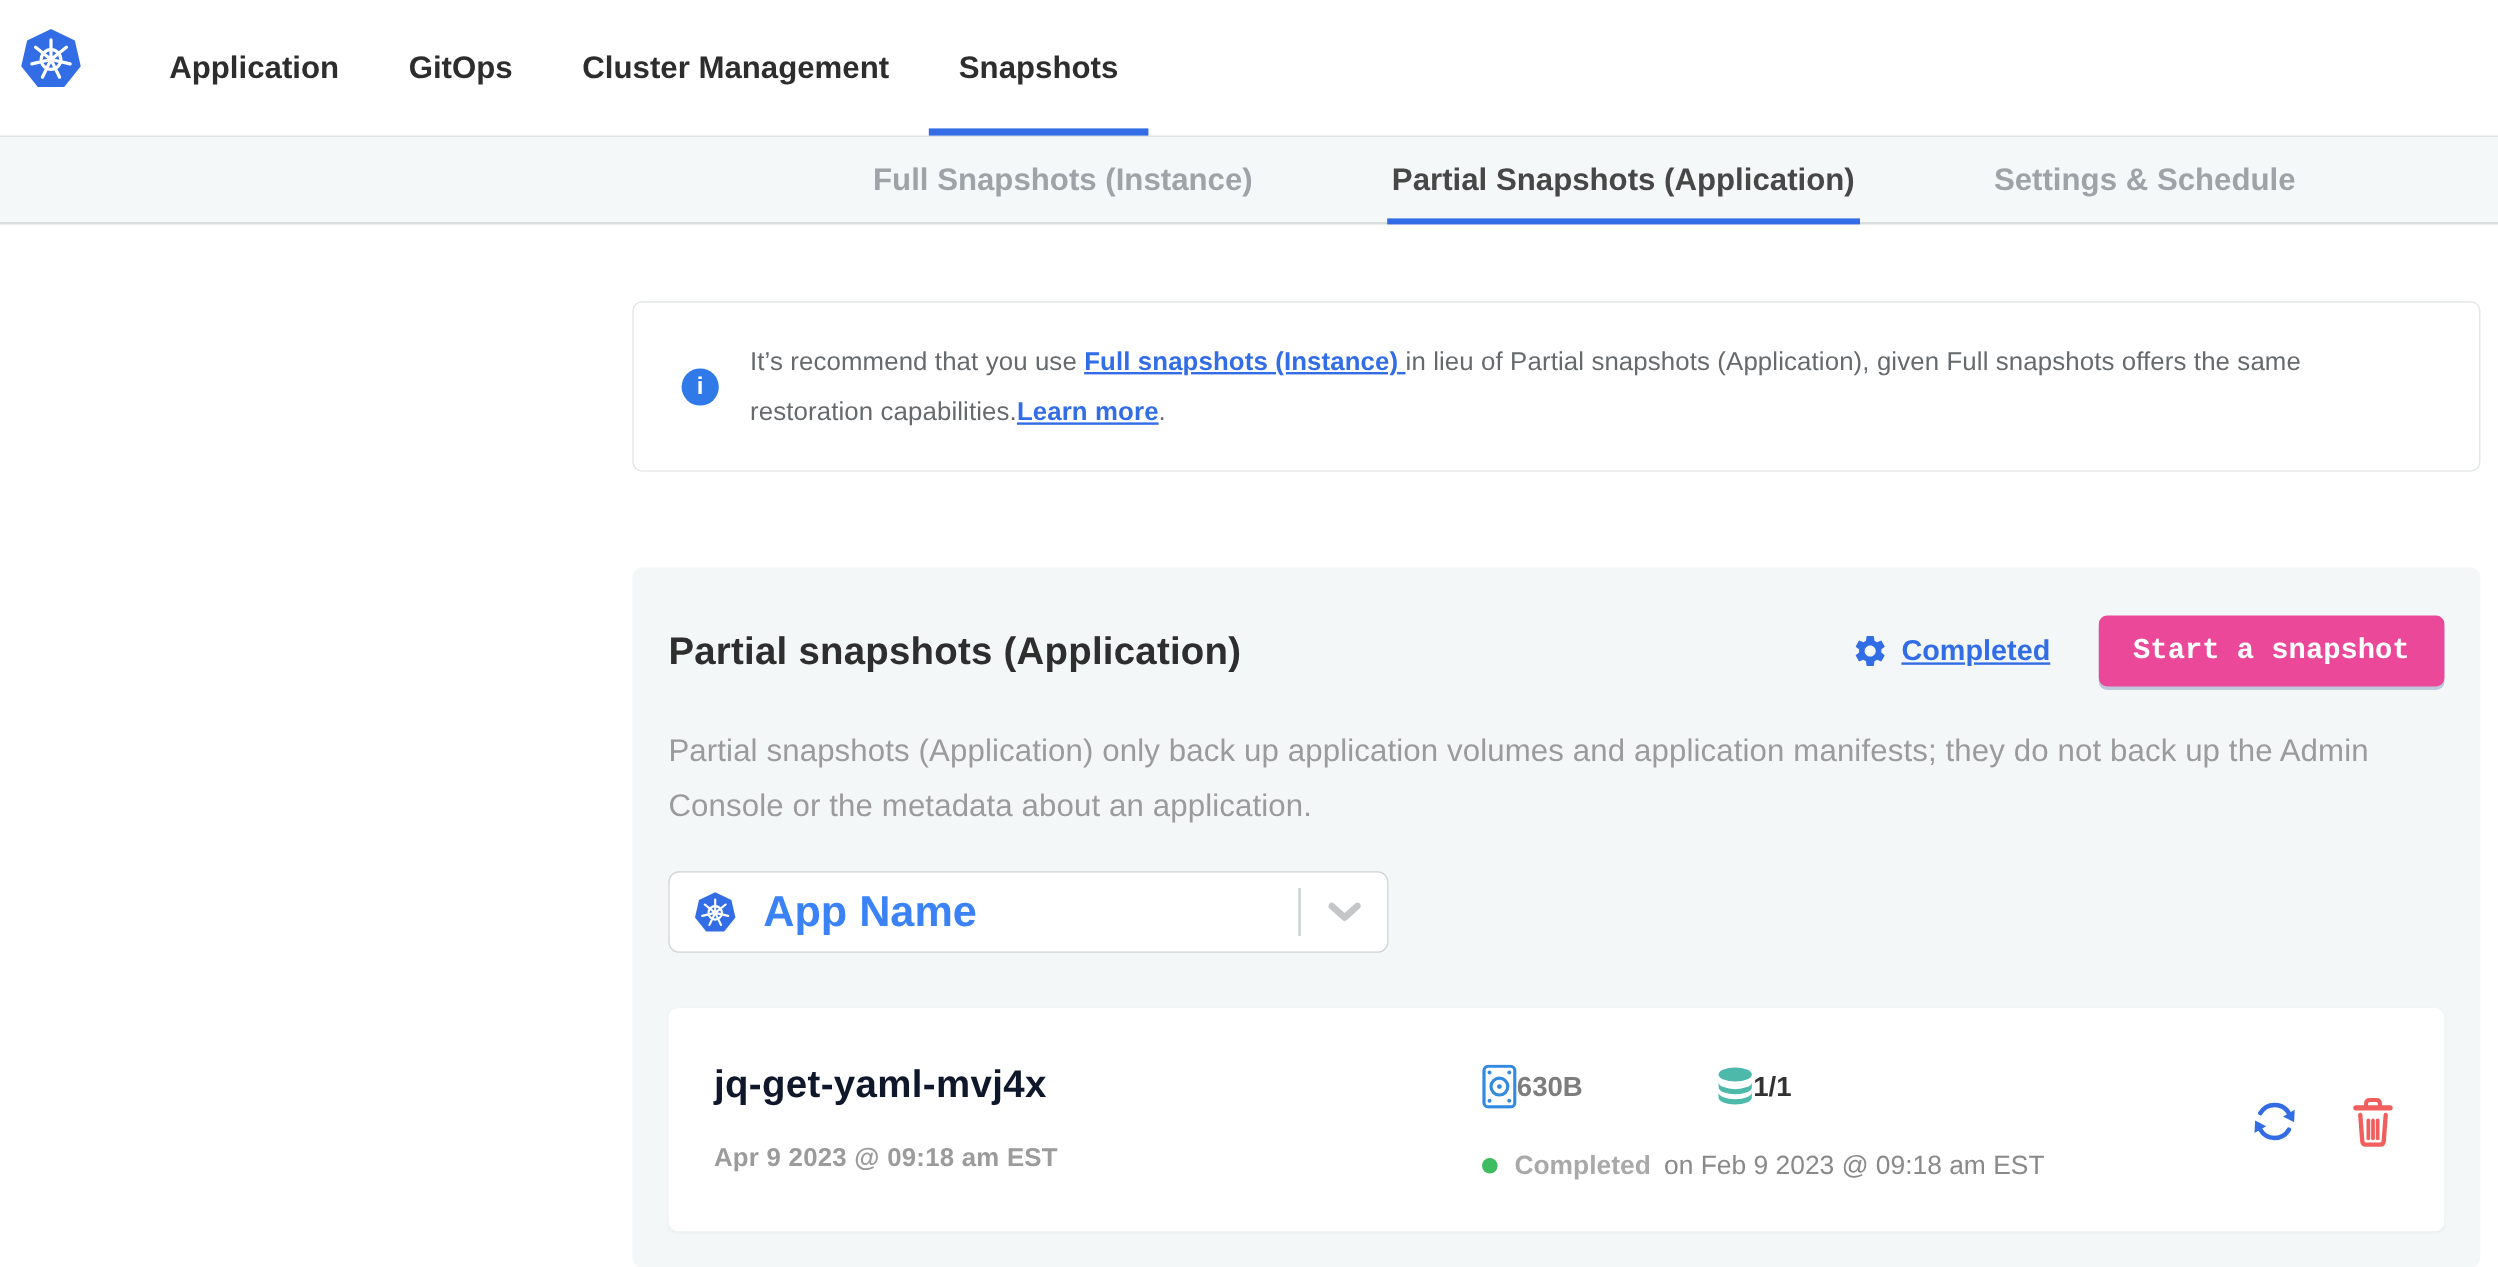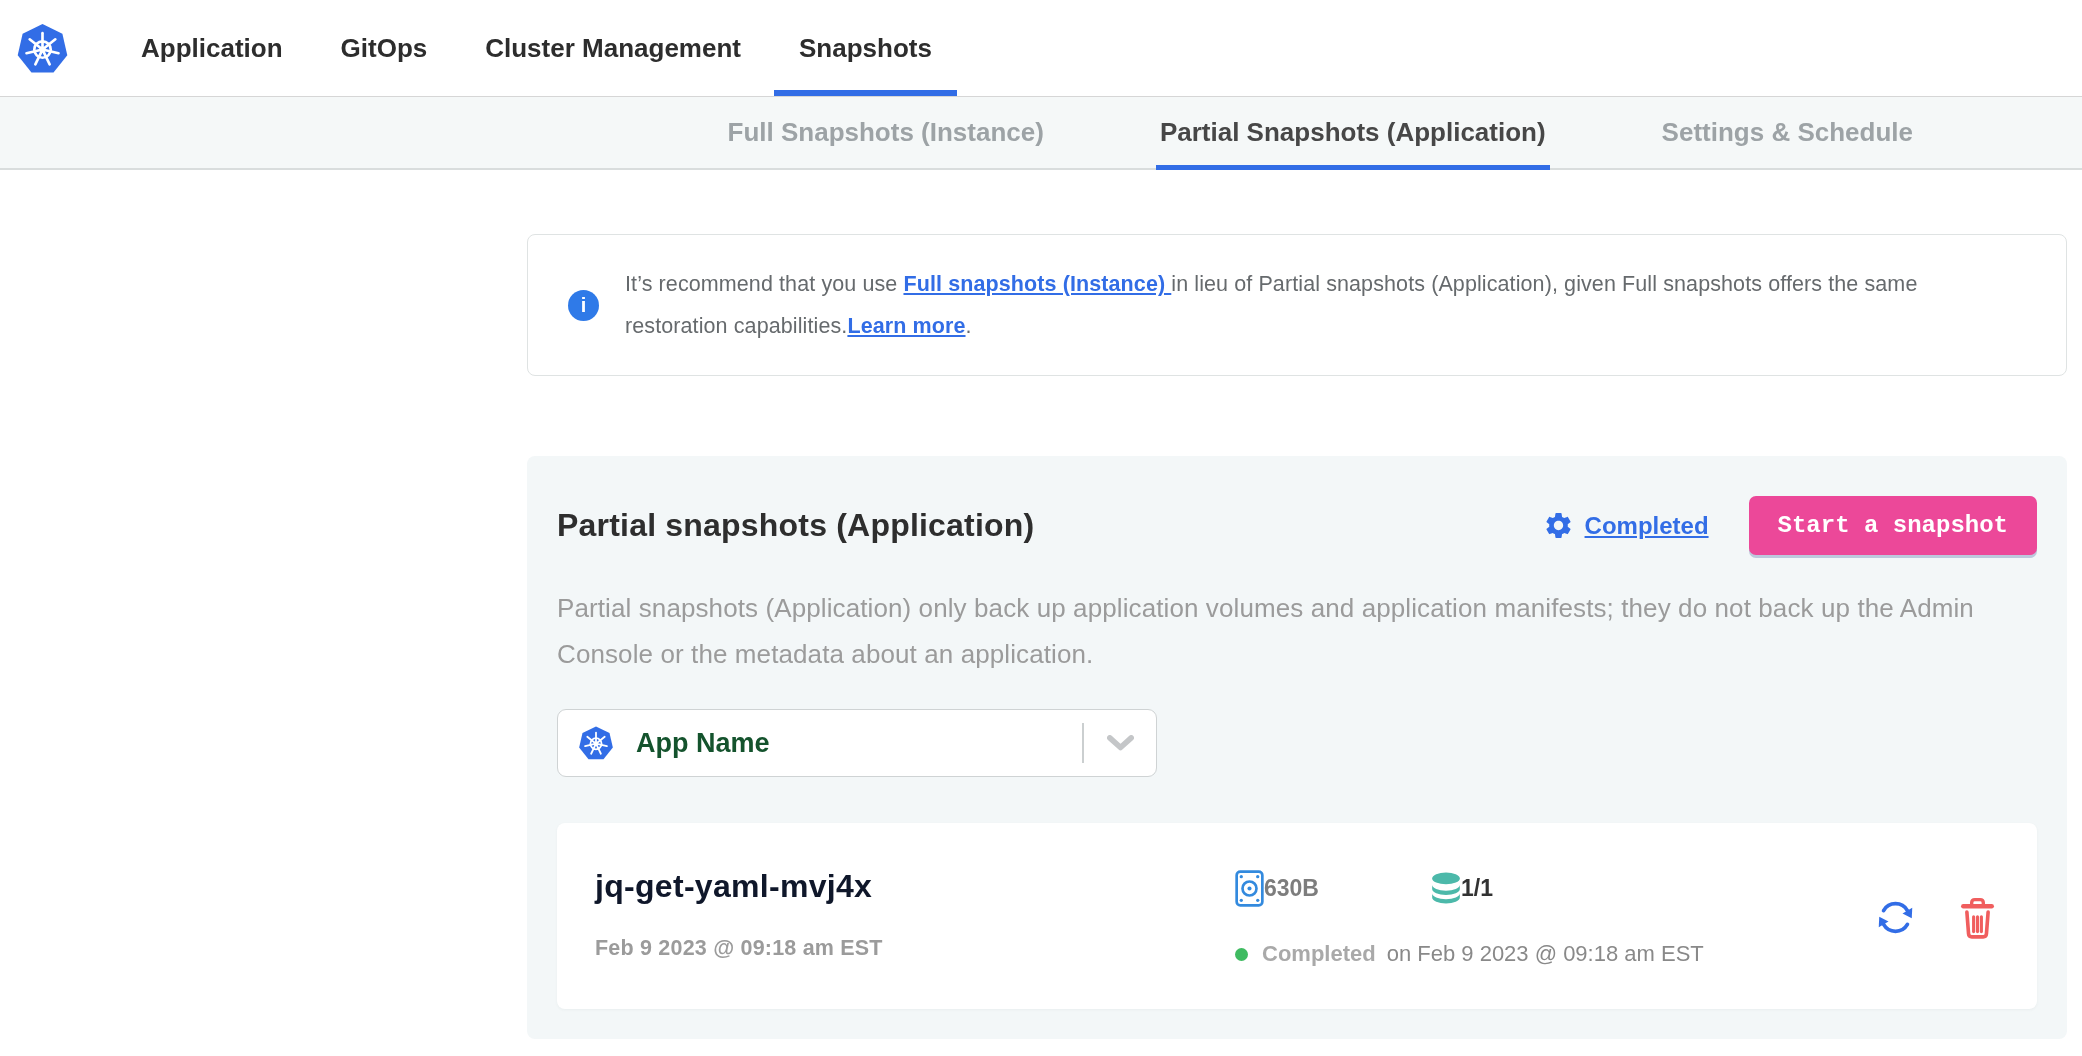--- a/index.html
+++ b/index.html
@@ -5,21 +5,21 @@
   * { box-sizing: border-box; }
   html,body { margin:0; padding:0; }
   body {
     width:2082px; height:1056px; overflow:hidden;
     background:#ffffff;
     font-family:"Liberation Sans", sans-serif;
     color:#2e2e2e;
   }
   
   .topnav {
-    height:97px; background:#fff; border-bottom:1px solid #d6d6d6;
+    height:114px; background:#fff; border-bottom:1px solid #d6d6d6;
     display:flex; align-items:stretch;
   }
   .logo { width:53px; height:53px; margin:22px 0 0 16px; flex:0 0 auto; }
   .topnav nav { display:flex; margin-left:47px; }
   .nav-item {
     position:relative; display:flex; align-items:center;
     padding:0 25px; margin-right:8px;
     font-size:26px; font-weight:600; color:#2d2d2d; cursor:pointer;
   }
   .nav-item.active::after {
@@ -81,21 +81,21 @@
   .panel-desc {
     margin:30px 0 0; max-width:1480px;
     font-size:26px; line-height:46px; color:#9b9b9b; letter-spacing:0.1px;
   }
   .app-select {
     margin-top:32px; width:600px; height:68px;
     background:#fff; border:1px solid #cfd3d4; border-radius:9px;
     display:flex; align-items:center; padding-left:20px; cursor:pointer;
   }
   .app-icon { width:36px; height:36px; flex:0 0 auto; }
-  .app-label { margin-left:22px; font-size:27px; font-weight:700; color:#14532d; }
+  .app-label { margin-left:22px; font-size:36px; font-weight:700; color:#3b82f6; }
   .select-divider { margin-left:auto; width:2px; height:40px; background:#cbcfd0; flex:0 0 auto; }
   .chevron { width:72px; display:flex; justify-content:center; align-items:center; flex:0 0 auto; }
   
   .snapshot-row {
     margin-top:46px; background:#fff; border-radius:8px;
     padding:45px 38px 42px 38px;
     display:flex; align-items:flex-start;
     box-shadow:0 1px 3px rgba(50,70,80,0.05);
   }
   .snap-main { width:640px; flex:0 0 auto; }
@@ -209,21 +209,21 @@
       <span class="chevron">
         <svg viewBox="0 0 24 14" width="27" height="16" fill="none">
           <path d="M2.5 2.5 L12 11 L21.5 2.5" stroke="#c4c6c8" stroke-width="5" stroke-linecap="round" stroke-linejoin="round"></path>
         </svg>
       </span>
     </div>
 
     <div class="snapshot-row">
       <div class="snap-main">
         <h2 class="snap-name">jq-get-yaml-mvj4x</h2>
-        <p class="snap-date">Feb 9 2023 @ 09:18 am EST</p>
+        <p class="snap-date">Apr 9 2023 @ 09:18 am EST</p>
       </div>
 
       <div class="snap-meta">
         <div class="meta-top">
           <div class="meta-item size">
             <span style="display:flex;">
               <svg viewBox="0 0 28 36" width="29" height="37" fill="none">
                 <rect x="1.5" y="1.5" width="25" height="33" rx="3.5" stroke="#338ade" stroke-width="2.6"></rect>
                 <circle cx="14" cy="18" r="6.8" stroke="#338ade" stroke-width="2.6"></circle>
                 <circle cx="14" cy="18" r="2" fill="#338ade"></circle>

